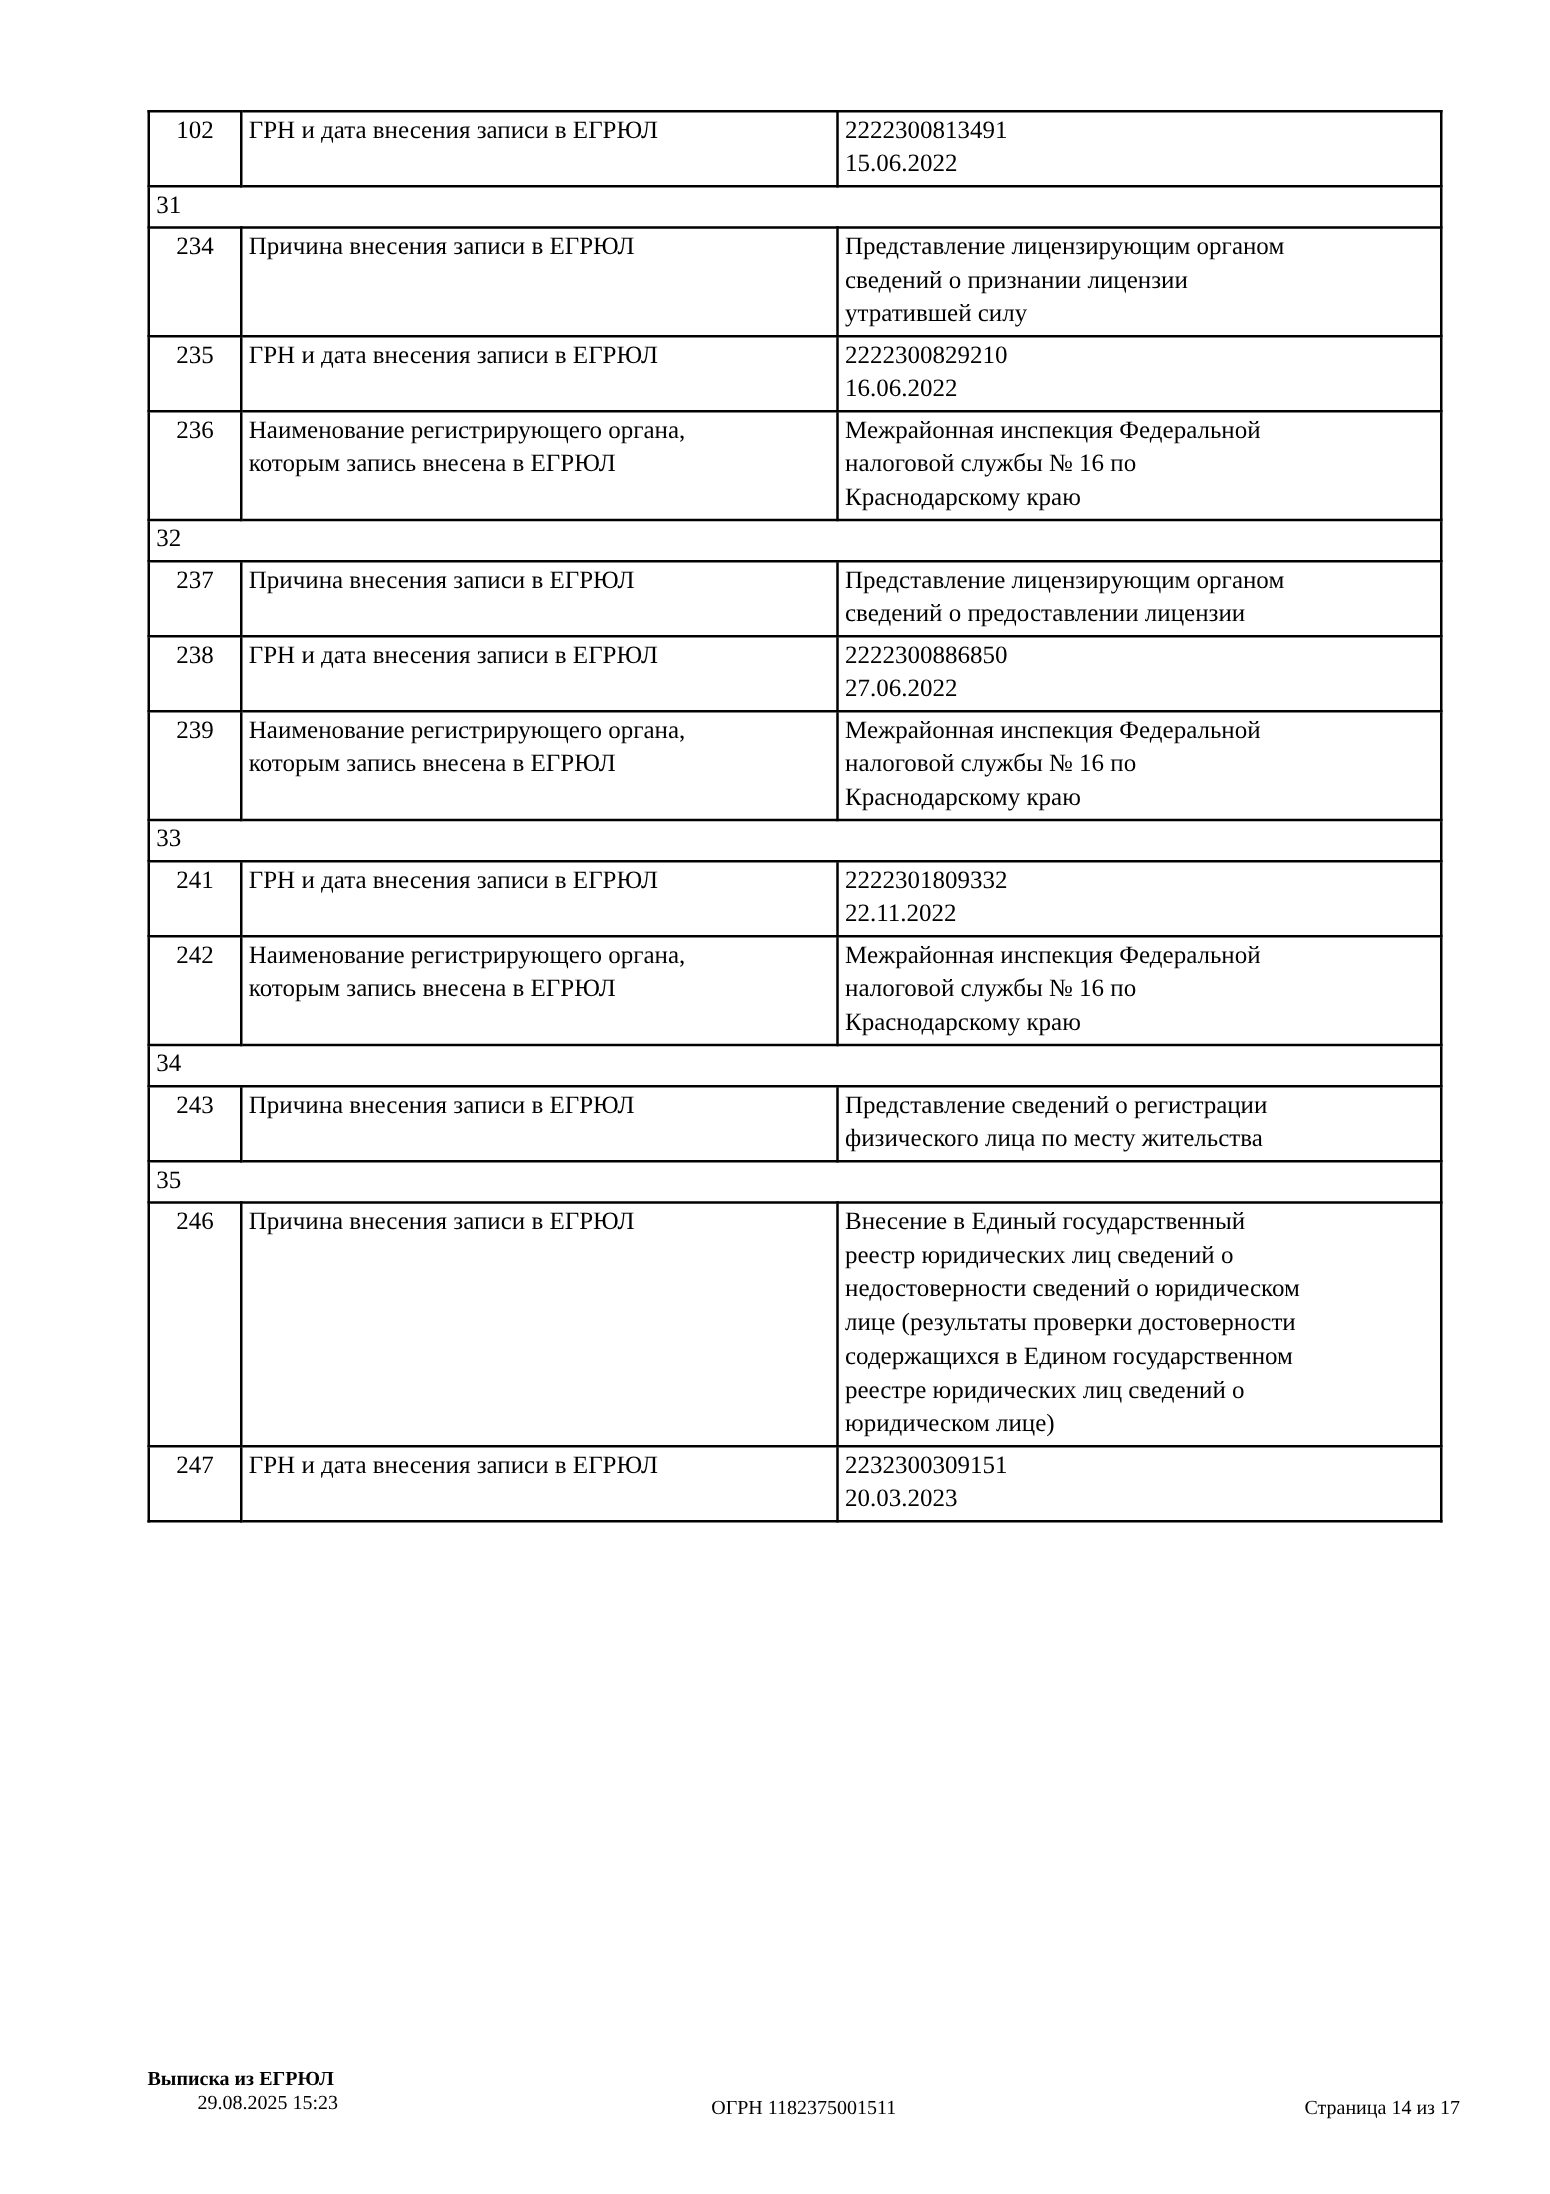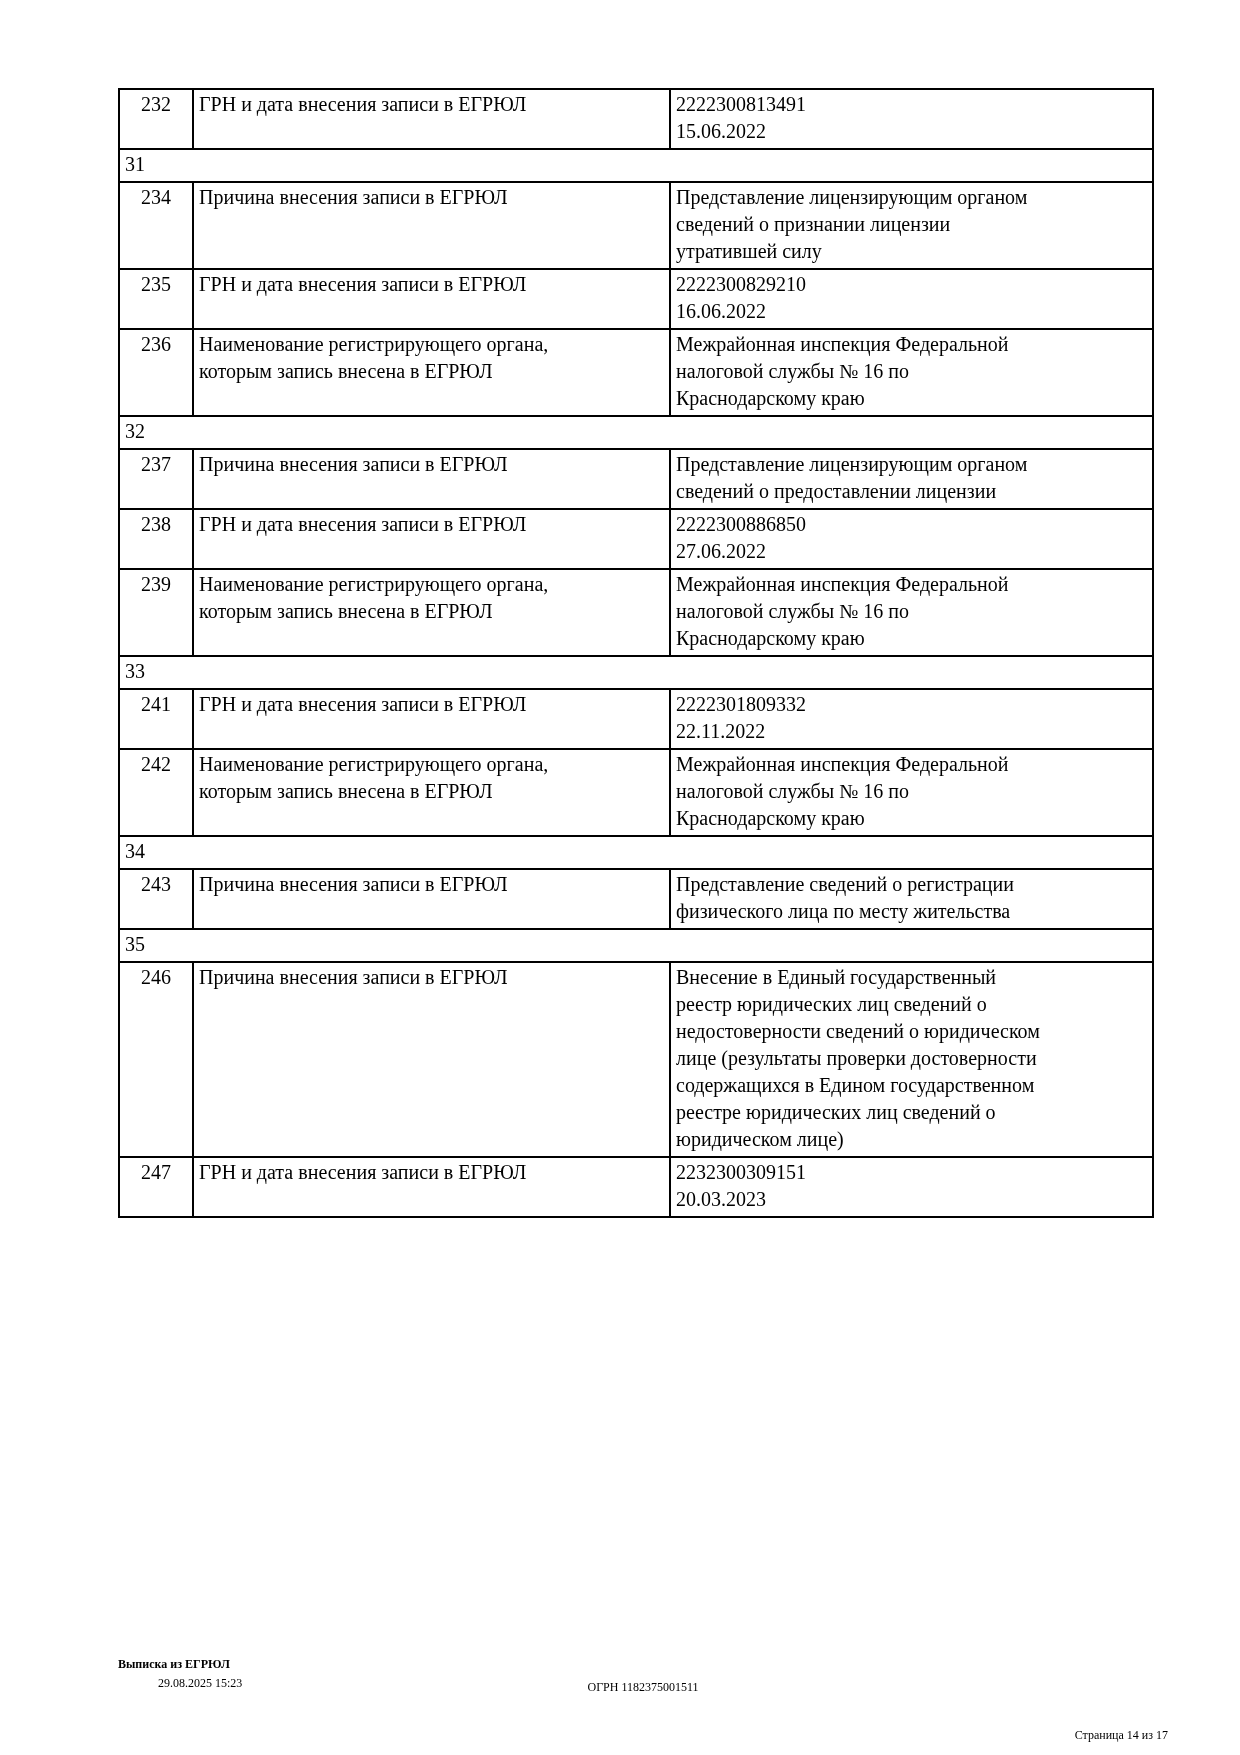--- a/index.html
+++ b/index.html
@@ -48,21 +48,21 @@
     text-align: left;
     font-weight: normal;
     padding: 1px 0 3px 0;
   }
   .footer {
     position: absolute;
     left: 118px;
     top: 1654px;
     width: 1050px;
     height: 46px;
-    font-size: 12px;
+    font-size: 16px;
     line-height: 20px;
   }
   .footer-title {
     position: absolute;
     left: 0;
     top: 0;
     font-weight: bold;
   }
   .footer-datetime {
     position: absolute;
@@ -74,37 +74,36 @@
     position: absolute;
     left: 0;
     top: 23px;
     width: 100%;
     text-align: center;
   }
   .footer-page {
     position: absolute;
     right: 0;
     top: 23px;
-    margin-top: 48px;
   }
 </style>
 </head>
 <body>
 
 <div class="page">
 
   <table class="doc-table">
     <colgroup>
       <col style="width:74px">
       <col style="width:477px">
       <col style="width:483px">
     </colgroup>
     <tbody id="table-body">
         <tr>
-          <td class="num-cell">232</td>
+          <td class="num-cell">102</td>
           <td class="attr-cell">ГРН и дата внесения записи в ЕГРЮЛ</td>
           <td class="value-cell">2222300813491
 15.06.2022</td>
         </tr>
         <tr>
           <td colspan="3" class="section-cell">31</td>
         </tr>
         <tr>
           <td class="num-cell">234</td>
           <td class="attr-cell">Причина внесения записи в ЕГРЮЛ</td>

